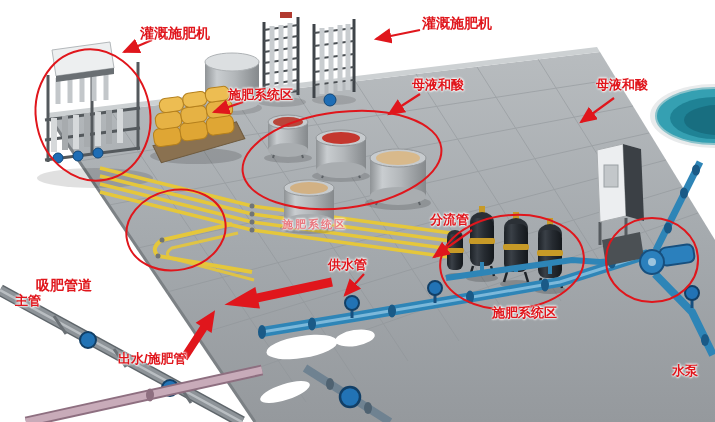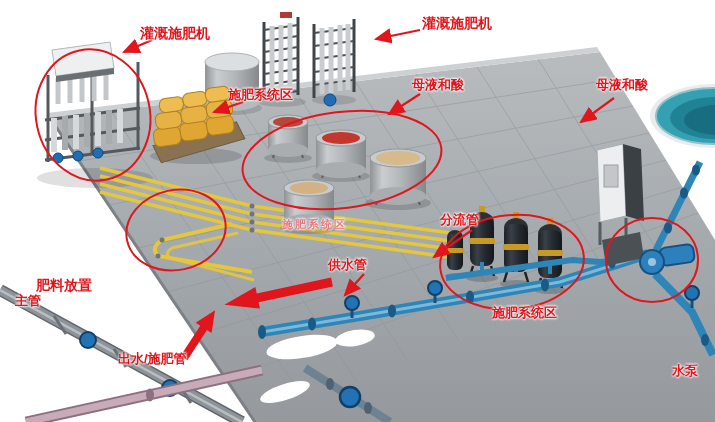--- a/index.html
+++ b/index.html
@@ -349,21 +349,21 @@
     </g>
   </g>
 </svg>
 
 <div class="lbl big" style="left:140px;top:26px">灌溉施肥机</div>
 <div class="lbl big" style="left:422px;top:16px">灌溉施肥机</div>
 <div class="lbl" style="left:228px;top:88px">施肥系统区</div>
 <div class="lbl" style="left:412px;top:78px">母液和酸</div>
 <div class="lbl" style="left:596px;top:78px">母液和酸</div>
 <div class="lbl zone" style="left:282px;top:218px">施肥系统区</div>
-<div class="lbl" style="left:440px;top:213px">分流管</div>
+<div class="lbl" style="left:430px;top:213px">分流管</div>
 <div class="lbl" style="left:328px;top:258px">供水管</div>
-<div class="lbl big" style="left:36px;top:278px">肥料放置</div>
+<div class="lbl big" style="left:36px;top:278px">吸肥管道</div>
 <div class="lbl" style="left:15px;top:294px">主管</div>
 <div class="lbl" style="left:118px;top:352px">出水/施肥管</div>
 <div class="lbl" style="left:492px;top:306px">施肥系统区</div>
 <div class="lbl" style="left:672px;top:364px">水泵</div>
 
 </div>
 
 </body></html>

